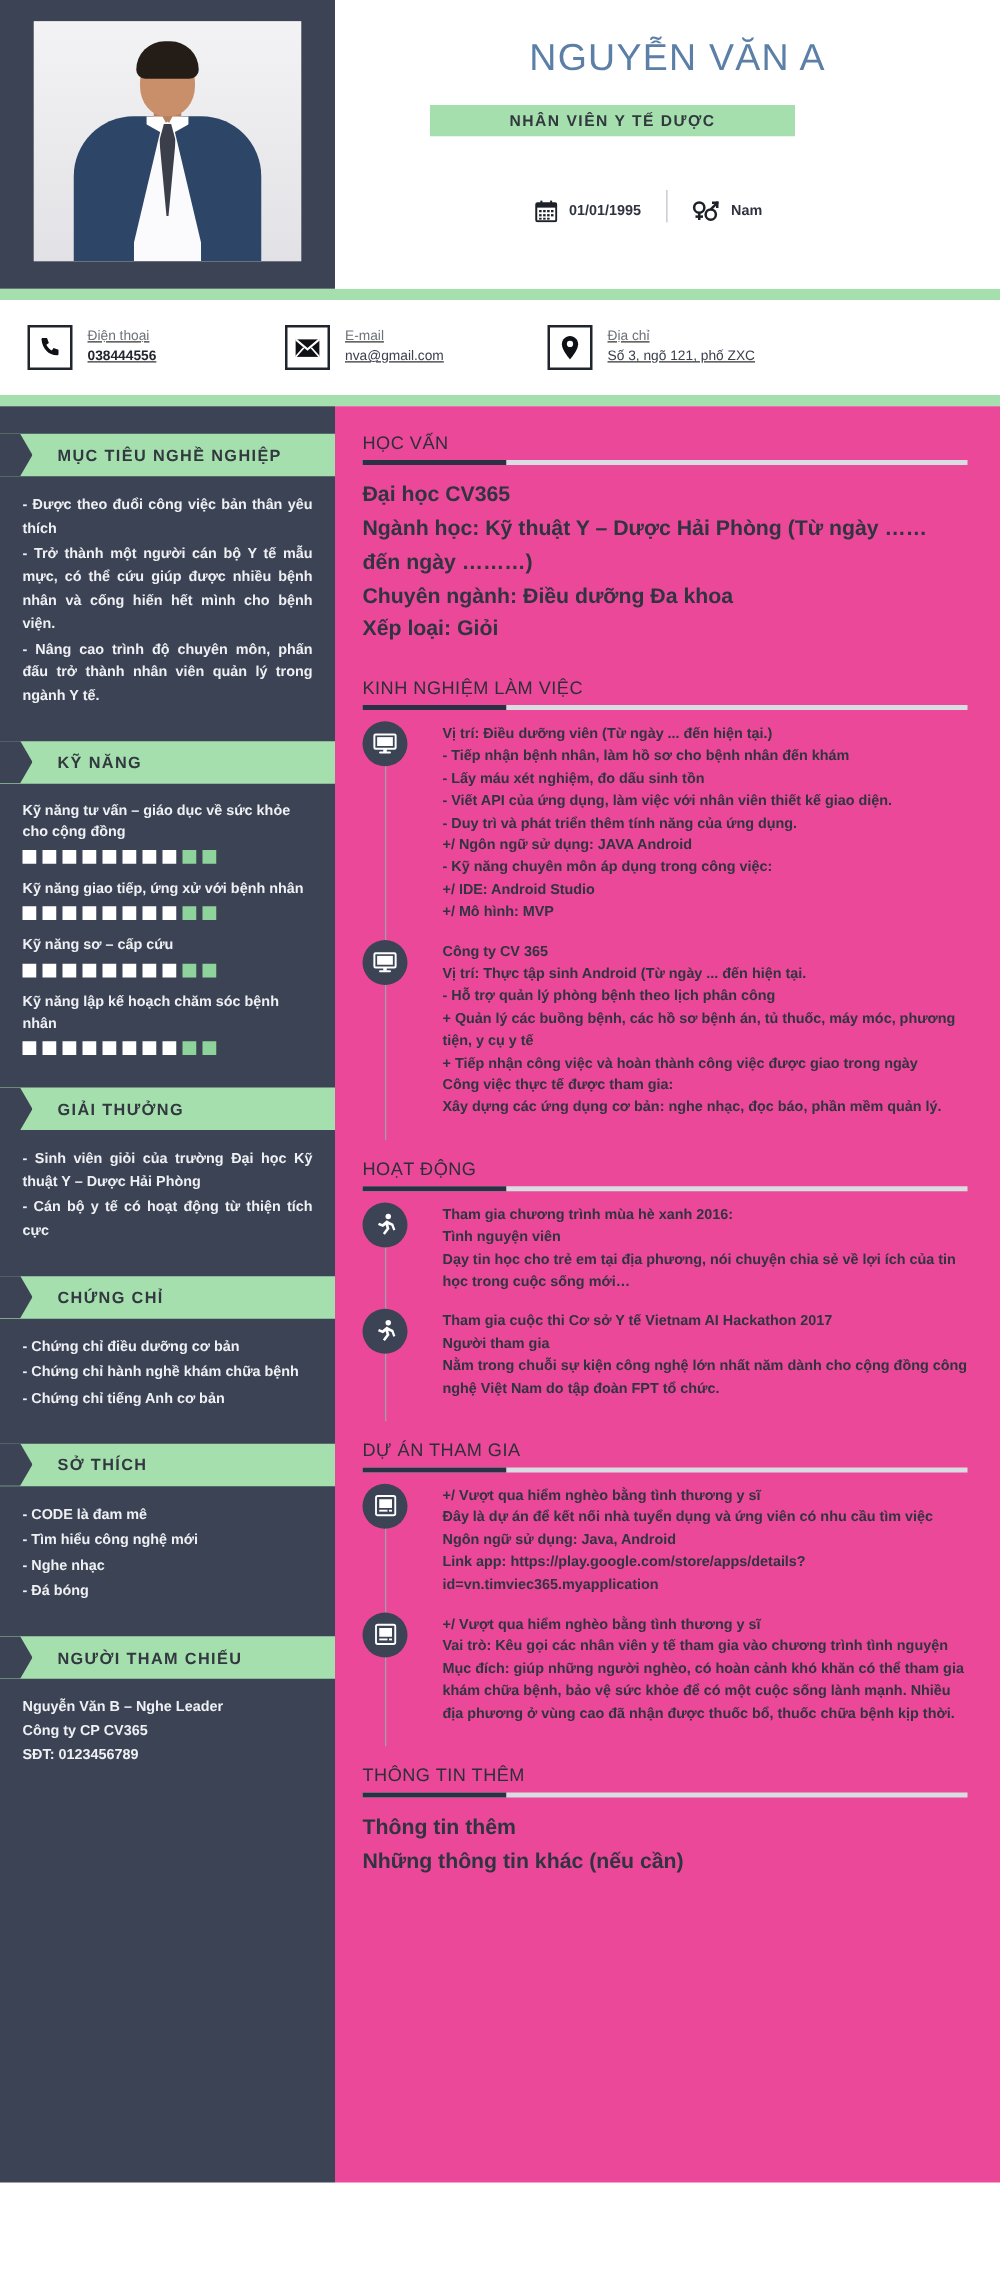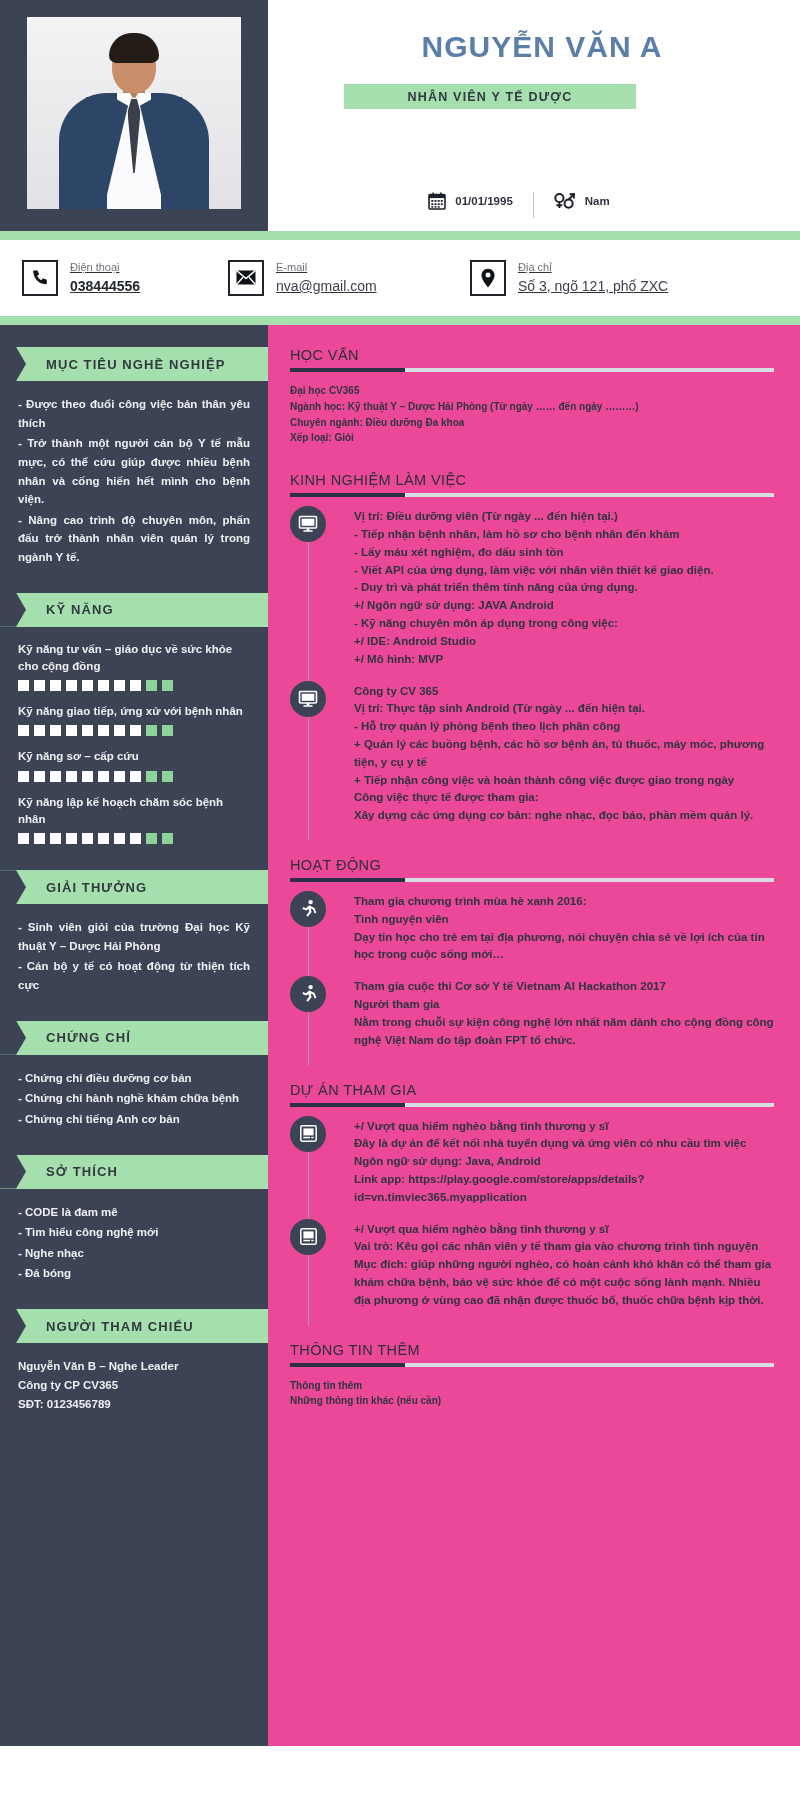--- a/index.html
+++ b/index.html
@@ -97,21 +97,21 @@
     padding-left:40px;
     box-sizing:border-box;
   }
   .name{
     position:absolute;
     left:0;right:24px;
     top:30px;
     text-align:center;
     font-size:30px;
     letter-spacing:1px;
-    font-weight:bold;
+    font-weight:normal;
     color:#5b7fa6;
     padding-left:40px;
   }
   .job-badge{
     position:absolute;
     left:76px;
     top:84px;
     width:292px;
     background:#a6dfae;
     color:#32383f;
@@ -121,54 +121,53 @@
     text-align:center;
     padding:6px 0 5px;
     box-sizing:border-box;
   }
   .meta-row{
     position:absolute;
     left:0;right:30px;
     top:152px;
     display:flex;
     justify-content:center;
-    align-items:flex-start;
+    align-items:flex-end;
     gap:20px;
-    margin-top:40px;
   }
   .meta-item{display:flex;align-items:center;gap:9px;font-size:11.5px;font-weight:bold;color:#2f3440;}
   .meta-sep{width:1px;height:26px;background:#bcc1ca;}
   .ico-svg{display:block;}
 
   
   .green-bar{height:9px;background:#a6dfae;width:100%;}
 
   
   .contact{
     height:76px;
     display:flex;
     align-items:center;
     background:#ffffff;
     box-sizing:border-box;
     padding:0 22px;
   }
   .contact-item{display:flex;align-items:center;gap:12px;text-decoration:underline;}
   .c1{width:206px;}
-  .c2{width:242px;}
+  .c2{width:210px;}
   .c3{flex:1;}
   .contact-box{
     width:36px;height:36px;
     border:2px solid #20242c;
     display:flex;align-items:center;justify-content:center;
     flex:0 0 36px;
     box-sizing:border-box;
   }
   .contact-txt{line-height:1.45;}
   .contact-label{font-size:11px;color:#6d7279;}
-  .contact-value{font-size:14px;color:#22262e;font-weight:bold;}
+  .contact-value{font-size:11px;color:#22262e;font-weight:bold;}
   .c2 .contact-value,.c3 .contact-value{font-weight:normal;color:#3c4150;}
 
   
   .body-wrap{display:flex;align-items:stretch;min-height:1421px;}
 
   
   .sidebar{
     width:268px;flex:0 0 268px;
     background:#3c4354;
     color:#ffffff;
@@ -227,21 +226,21 @@
   }
   .m-rule{
     position:relative;
     height:4px;
     background:#d9dce1;
     margin-bottom:11px;
   }
   .m-rule::before{
     content:"";position:absolute;left:0;top:0;height:4px;width:115px;background:#2b3144;
   }
-  .m-text{font-size:10px;line-height:1.58;color:#2f3440;}
+  .m-text{font-size:17px;line-height:1.58;color:#2f3440;}
   .m-text .ln{display:block;font-weight:bold;}
 
   .timeline{position:relative;padding-left:64px;}
   .tl-item{position:relative;padding-bottom:14px;}
   .tl-icon{
     position:absolute;left:-64px;top:-2px;
     width:36px;height:36px;border-radius:50%;
     background:#3c4354;
     display:flex;align-items:center;justify-content:center;
   }

